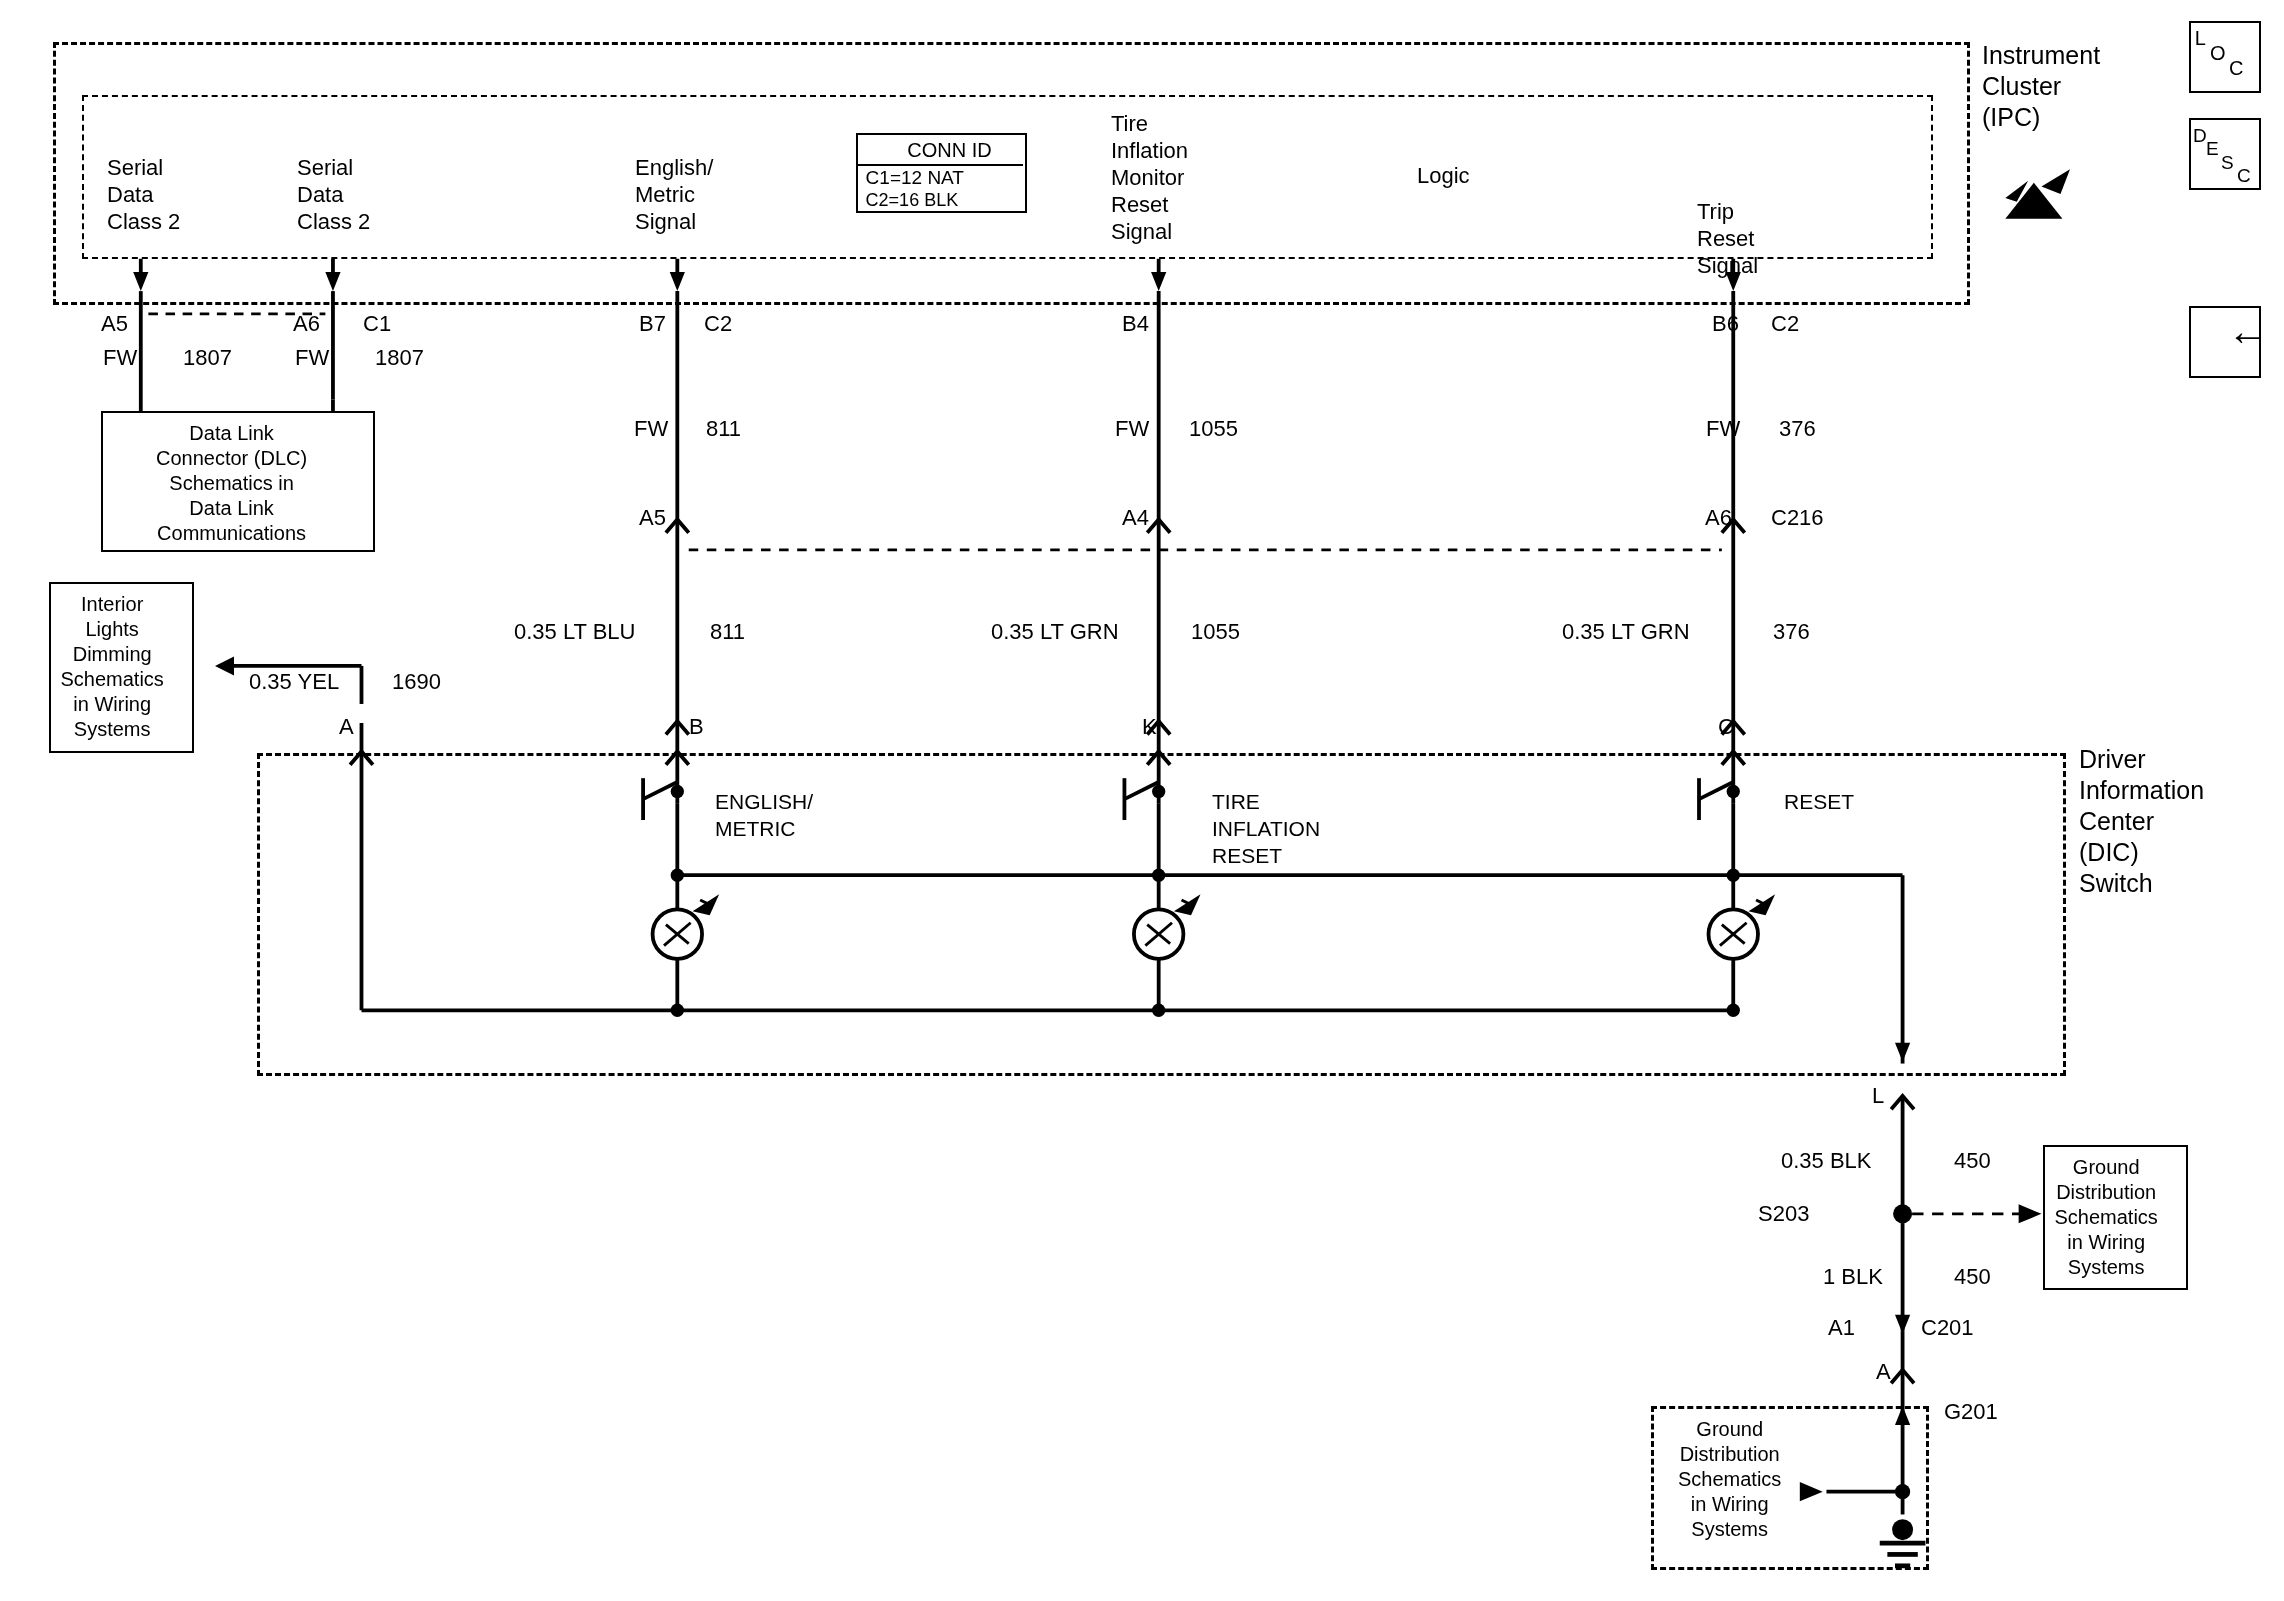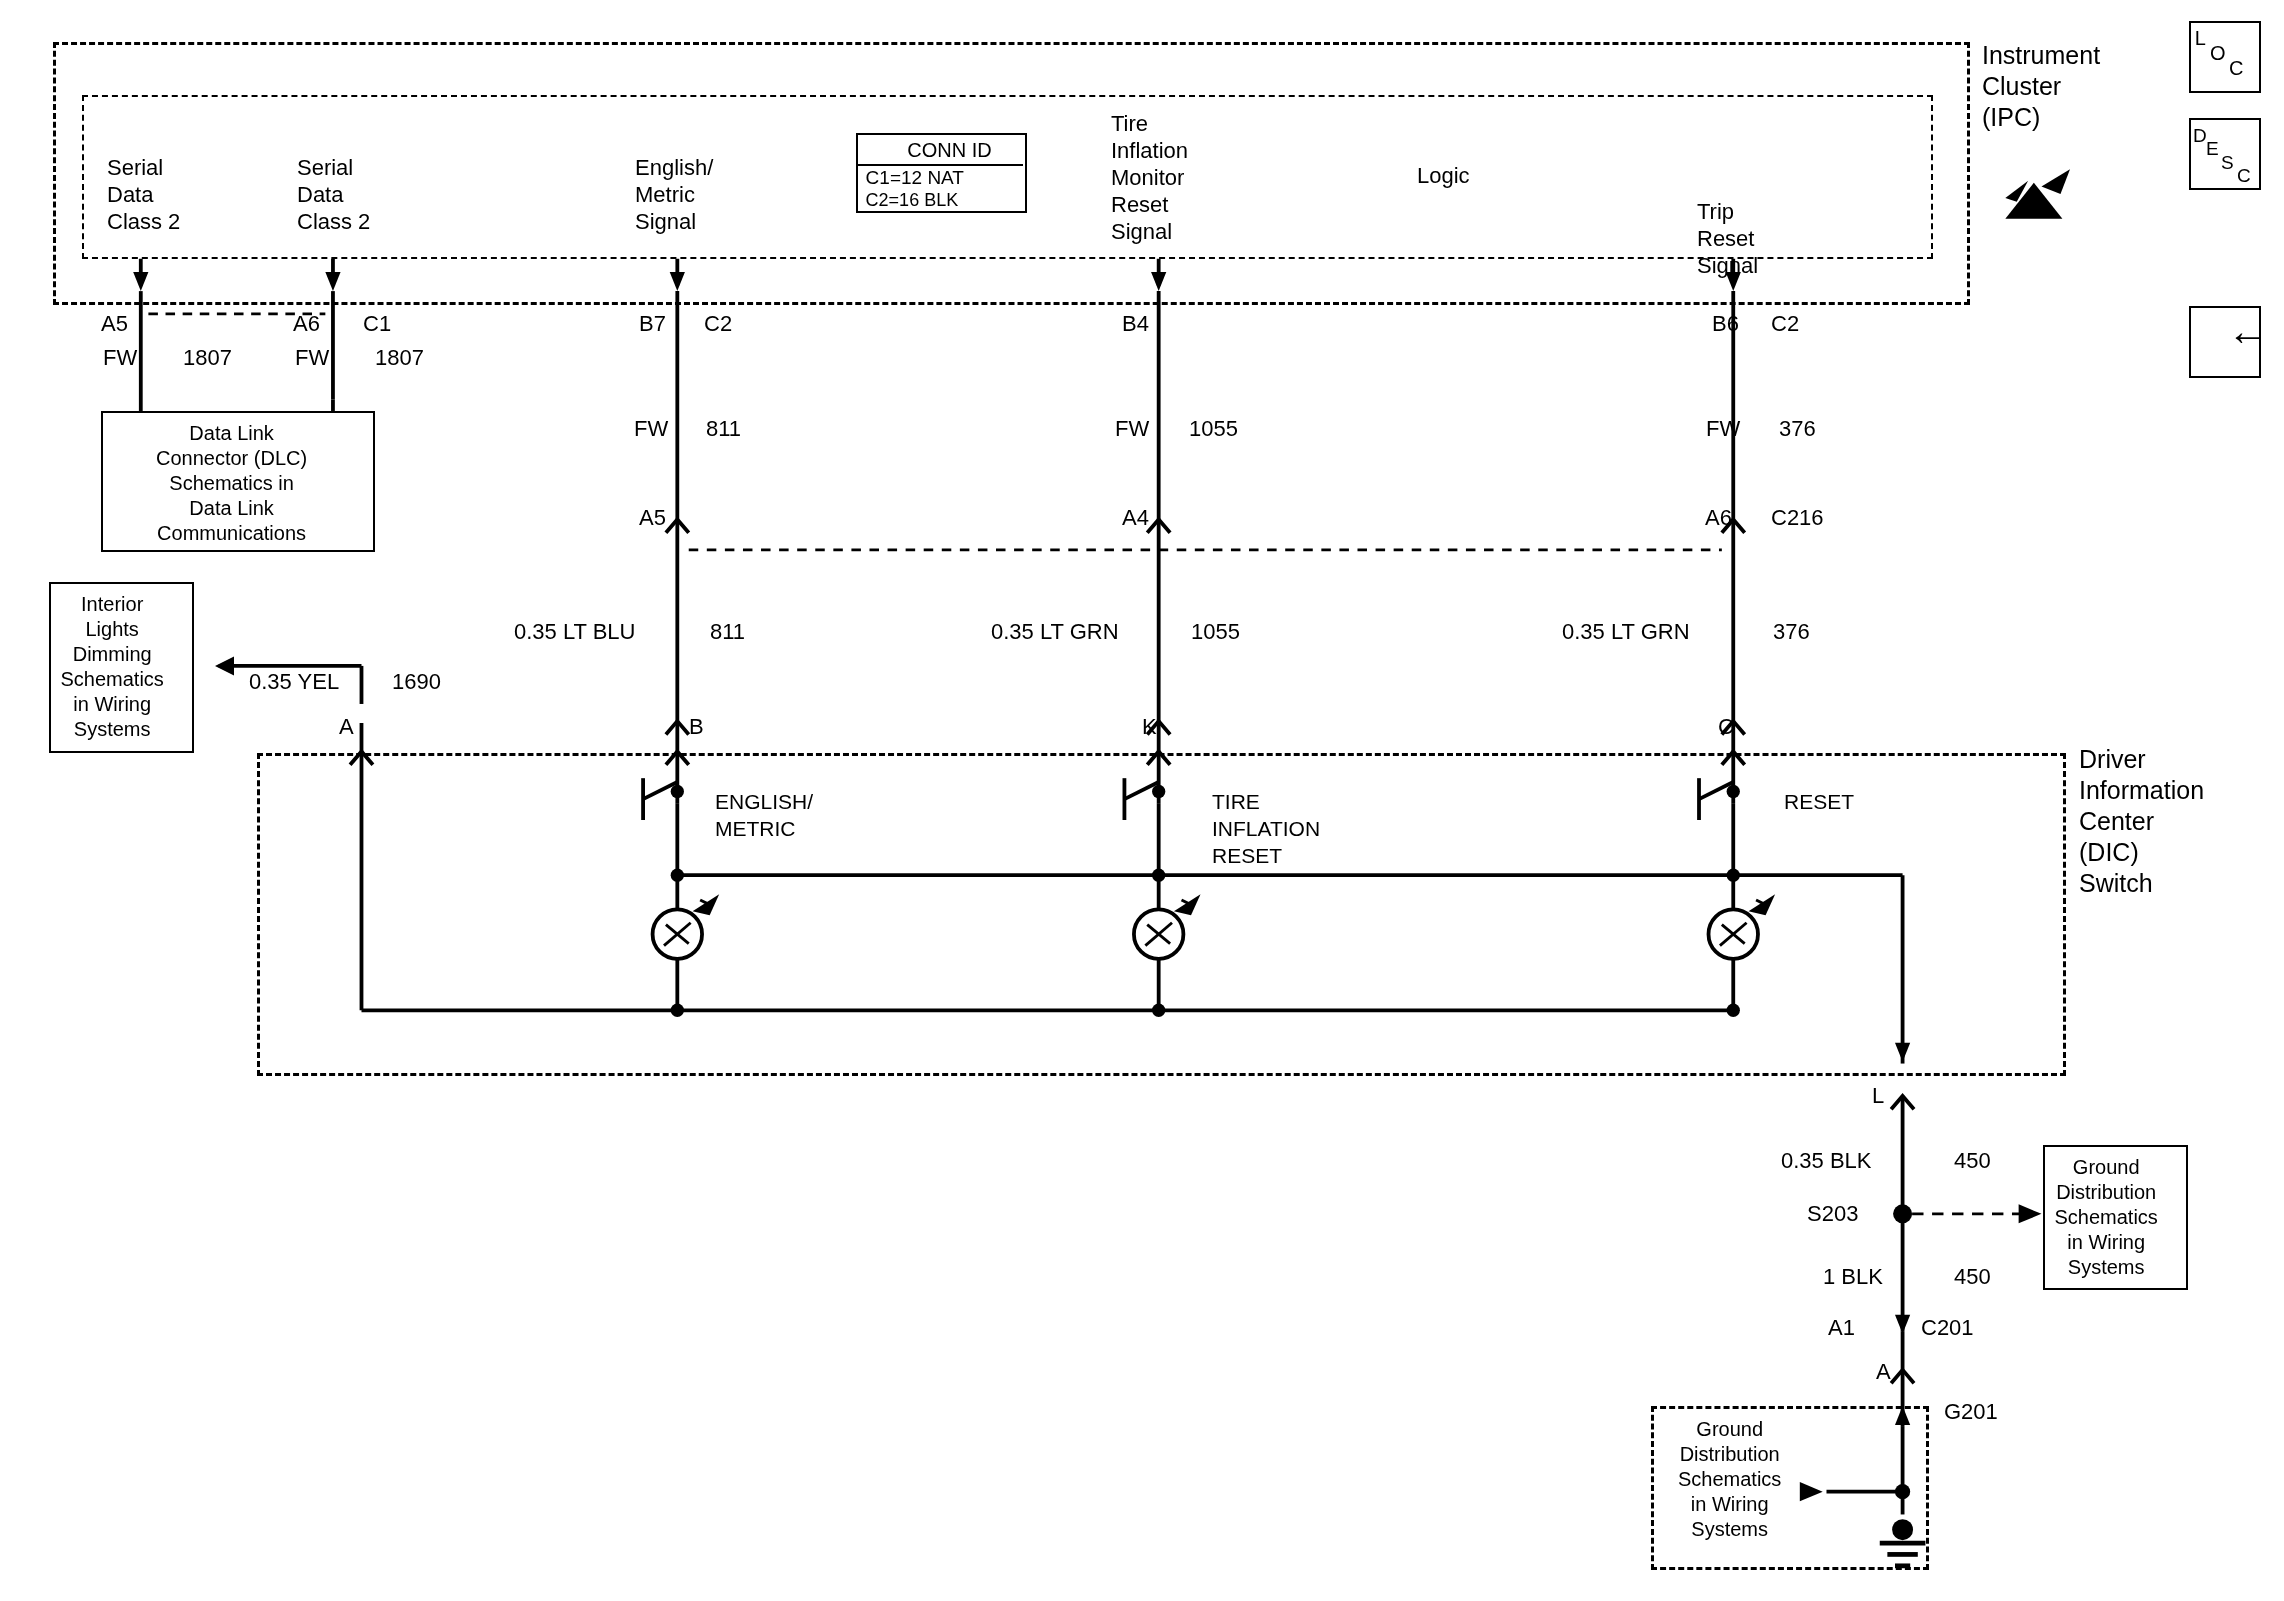--- a/index.html
+++ b/index.html
@@ -197,21 +197,21 @@
 
   <div class="lbl b" style="left:692px; top:788px; font-size:21px;">ENGLISH/
 METRIC</div>
   <div class="lbl b" style="left:1189px; top:788px; font-size:21px;">TIRE
 INFLATION
 RESET</div>
   <div class="lbl b" style="left:1761px; top:788px; font-size:21px;">RESET</div>
 
   <div class="lbl b" style="left:1758px; top:1147px;">0.35 BLK</div>
   <div class="lbl b" style="left:1931px; top:1147px;">450</div>
-  <div class="lbl b" style="left:1784px; top:1200px;">S203</div>
+  <div class="lbl b" style="left:1735px; top:1200px;">S203</div>
   <div class="lbl b" style="left:1800px; top:1263px;">1 BLK</div>
   <div class="lbl b" style="left:1931px; top:1263px;">450</div>
   <div class="lbl b" style="left:1805px; top:1314px;">A1</div>
   <div class="lbl b" style="left:1898px; top:1314px;">C201</div>
   <div class="lbl b" style="left:1853px; top:1358px;">A</div>
   <div class="lbl b" style="left:1921px; top:1398px;">G201</div>
 
   <svg class="overlay" viewBox="0 0 2402 1684">
     <defs>
       <marker id="arrowDown" markerWidth="12" markerHeight="12" refX="5" refY="10" orient="auto">

